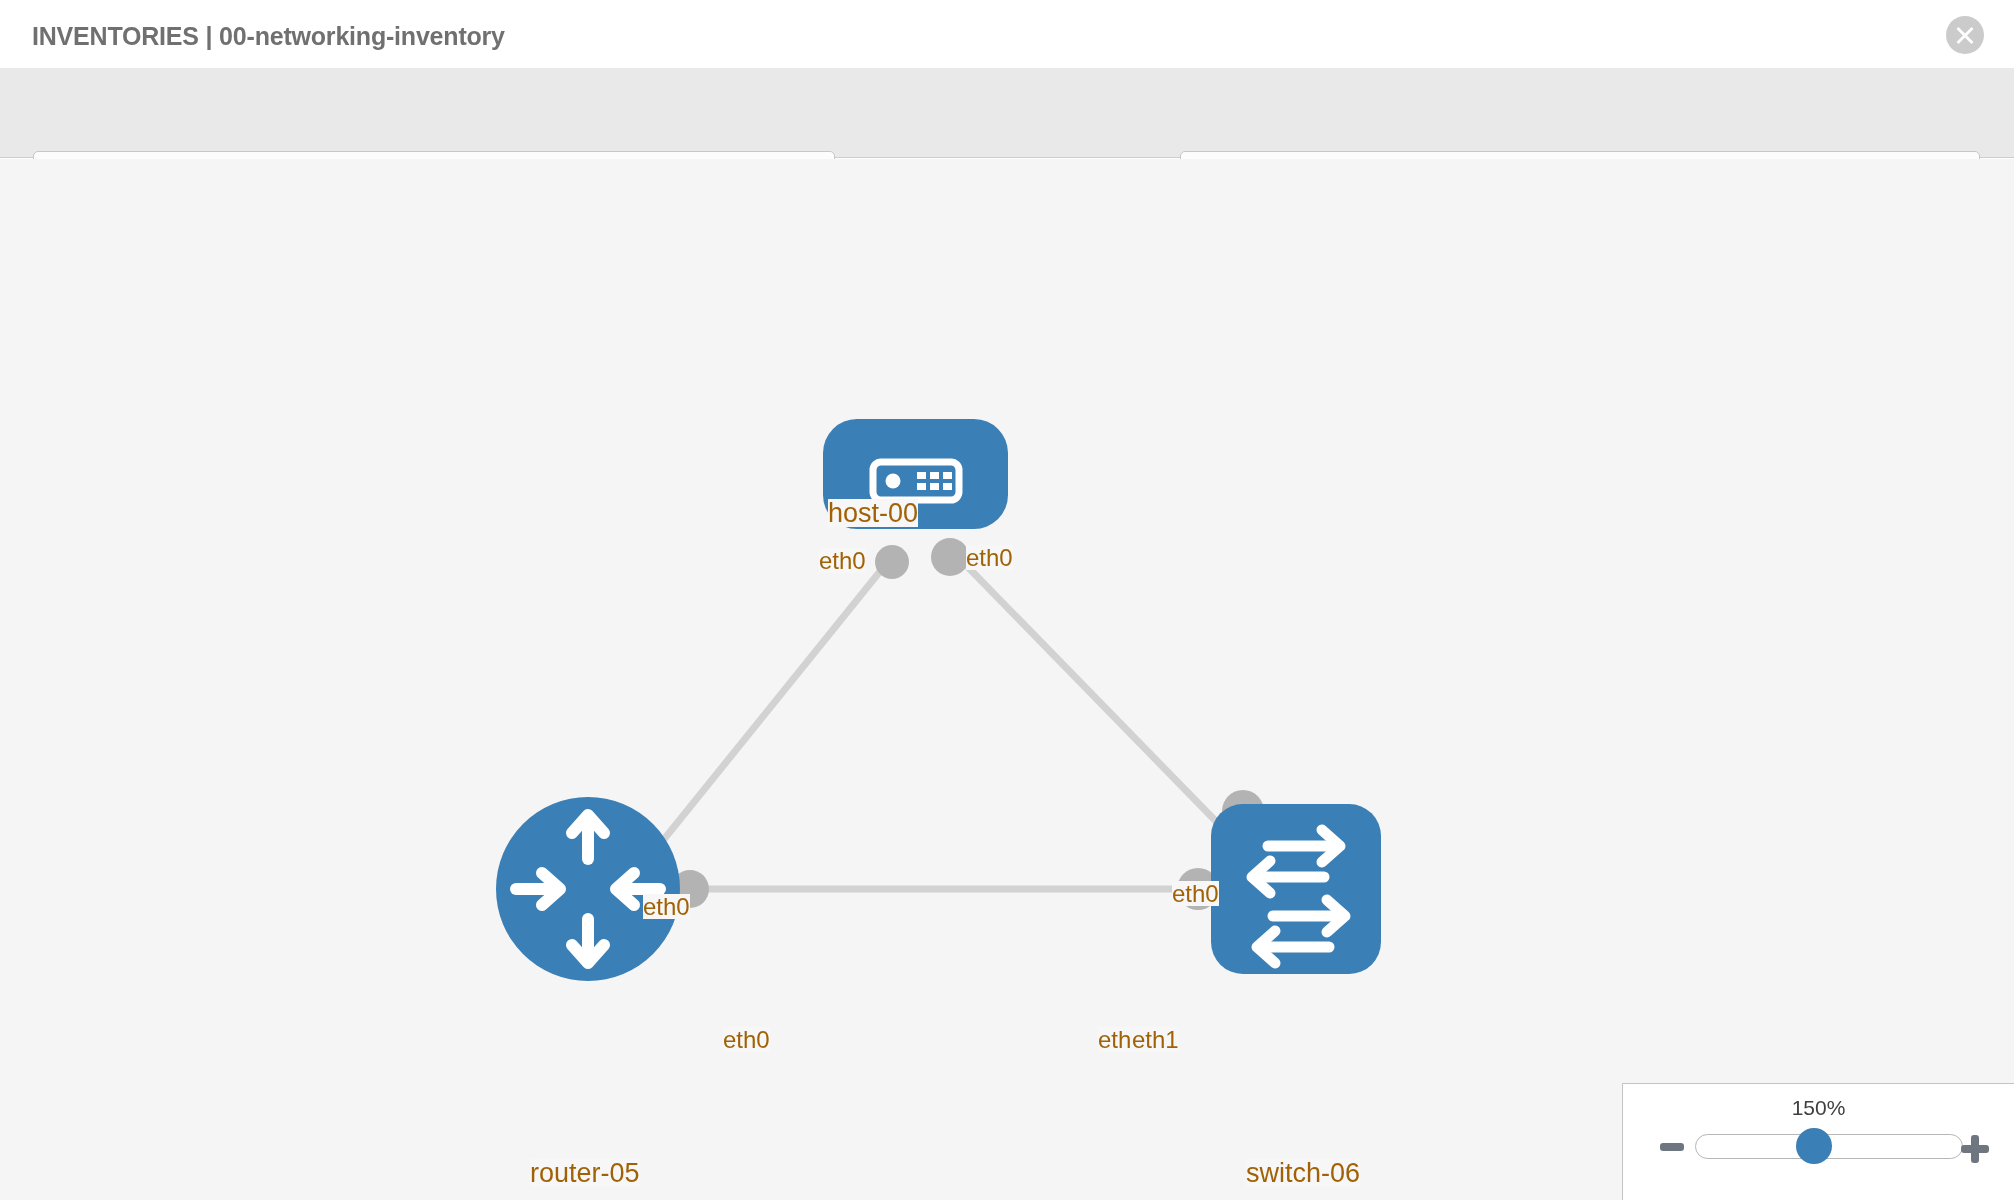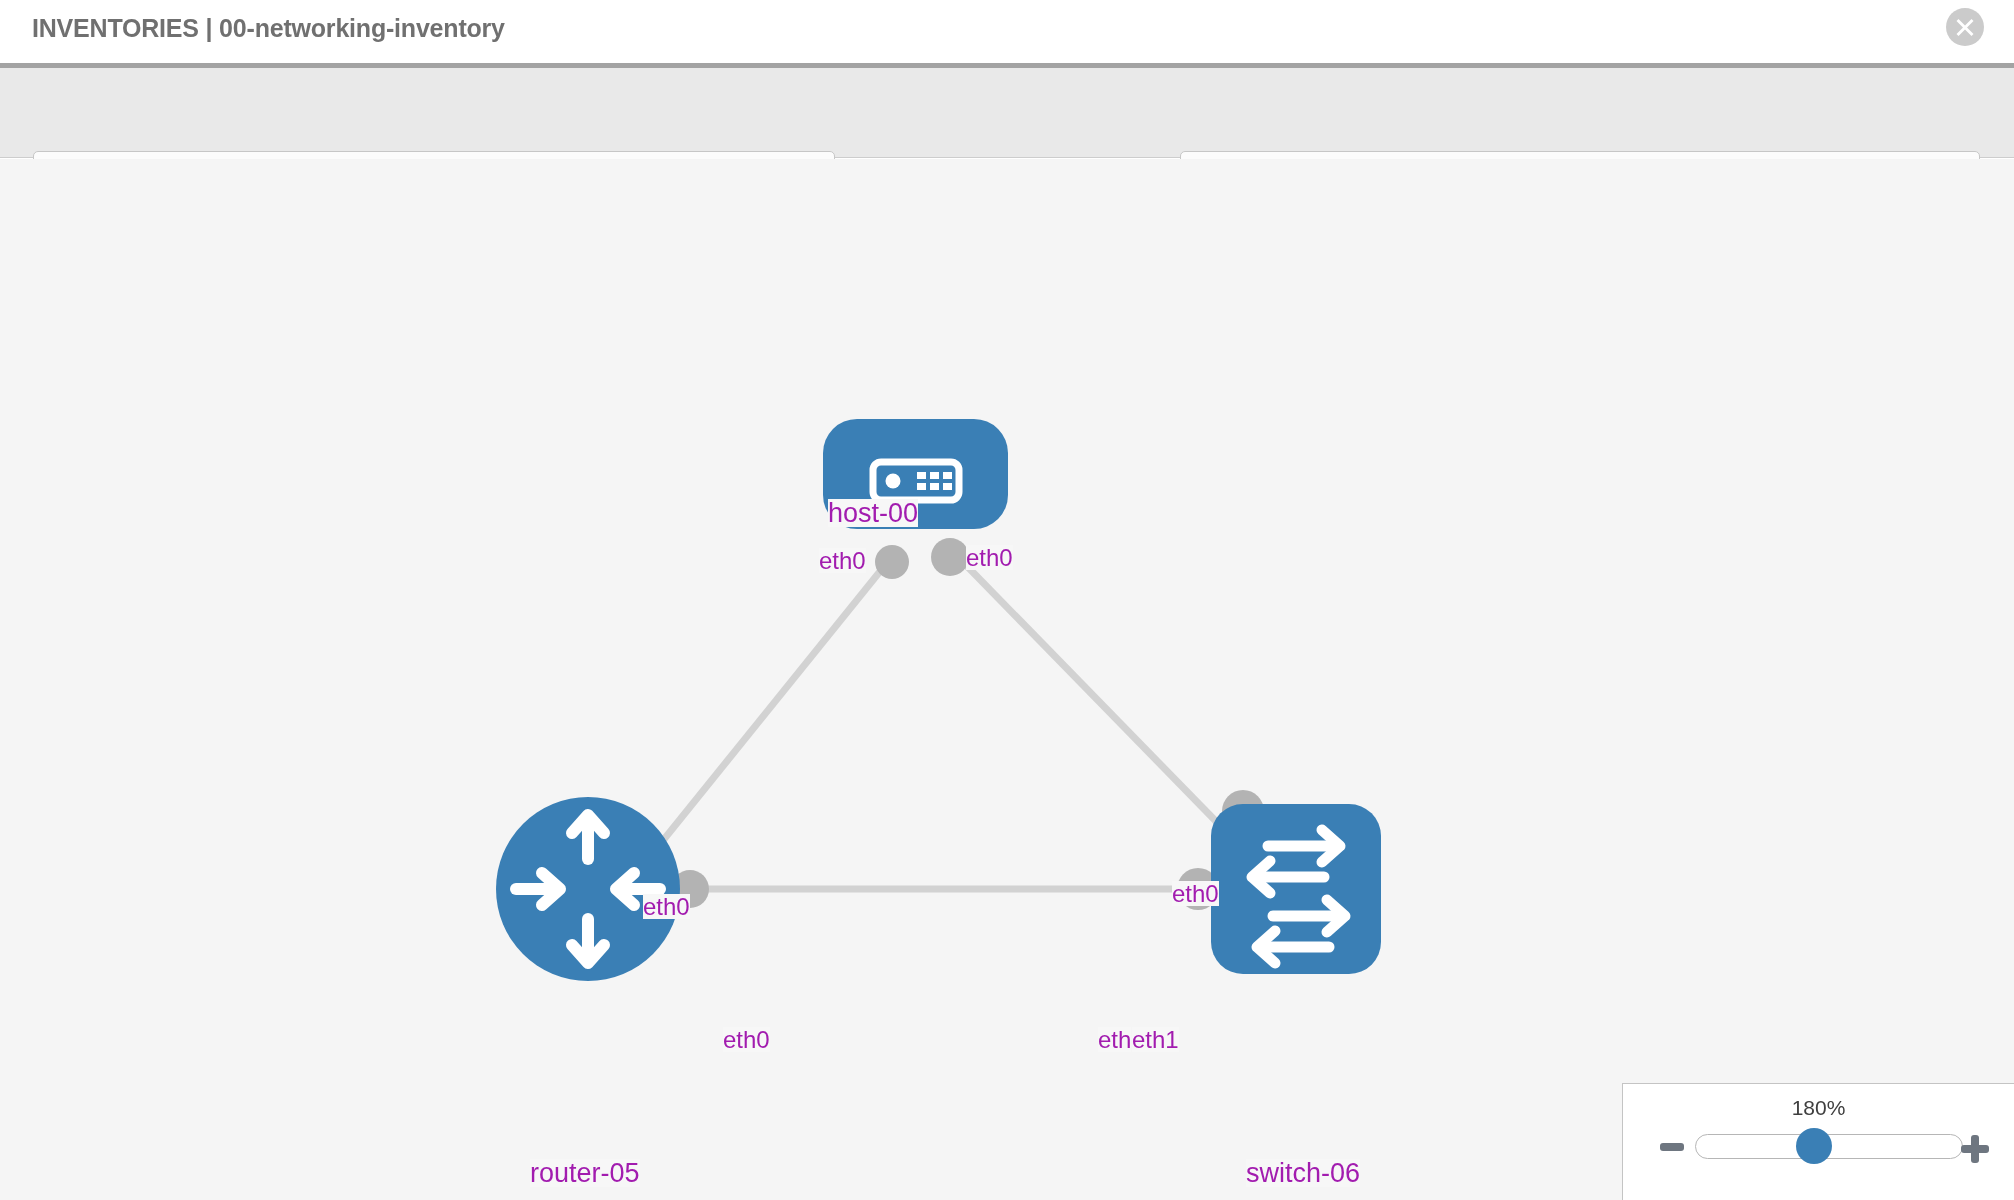--- a/index.html
+++ b/index.html
@@ -14,24 +14,24 @@
   #app {
     position: relative;
     width: 2014px;
     height: 1200px;
     background: #ffffff;
   }
 
   
   .titlebar {
     position: absolute;
-    left: 0; top: 0;
+    left: 0; top: 8px;
     width: 2014px; height: 68px;
     background: #ffffff;
-    border-bottom: 5px solid #a3a3a3;
+    border-bottom: 1px solid #a3a3a3;
   }
   .title-text {
     position: absolute;
     left: 32px; top: 14px;
     font-size: 25px;
     font-weight: bold;
     color: #707070;
     letter-spacing: -0.2px;
     white-space: nowrap;
   }
@@ -113,21 +113,21 @@
     height: 1041px;
     background: #f5f5f5;
     overflow: hidden;
   }
   .canvas svg { position: absolute; left: 0; top: 0; }
 
   
   .chip {
     position: absolute;
     background: #f7f7f7;
-    color: #a21caf;
+    color: #a16207;
     white-space: nowrap;
     line-height: 1.05;
   }
   .node-name { font-size: 27px; }
   .iface     { font-size: 24px; }
 
   
   .zoom-panel {
     position: absolute;
     left: 1622px; top: 1083px;
@@ -294,21 +294,21 @@
     <div class="chip iface" style="left:966px; top:386px;">eth0</div>
     <div class="chip iface" style="left:643px; top:735px;">eth0</div>
     <div class="chip iface" style="left:1172px; top:722px;">eth0</div>
     <div class="chip iface" style="left:723px; top:868px;">eth0</div>
     <div class="chip iface" style="left:1098px; top:868px;">eth</div>
     <div class="chip iface" style="left:1124px; top:868px;margin-left:8px;">eth1</div>
 
   </div>
 
   <div class="zoom-panel">
-    <div class="zoom-value">180%</div>
+    <div class="zoom-value">150%</div>
 
     <div class="zoom-minus">
       <svg width="30" height="30" viewBox="0 0 30 30">
         <rect x="3" y="11" width="24" height="8" rx="3" ry="3" fill="#6e7680"></rect>
       </svg>
     </div>
 
     <div class="zoom-track"></div>
     <div class="zoom-thumb"></div>
 

